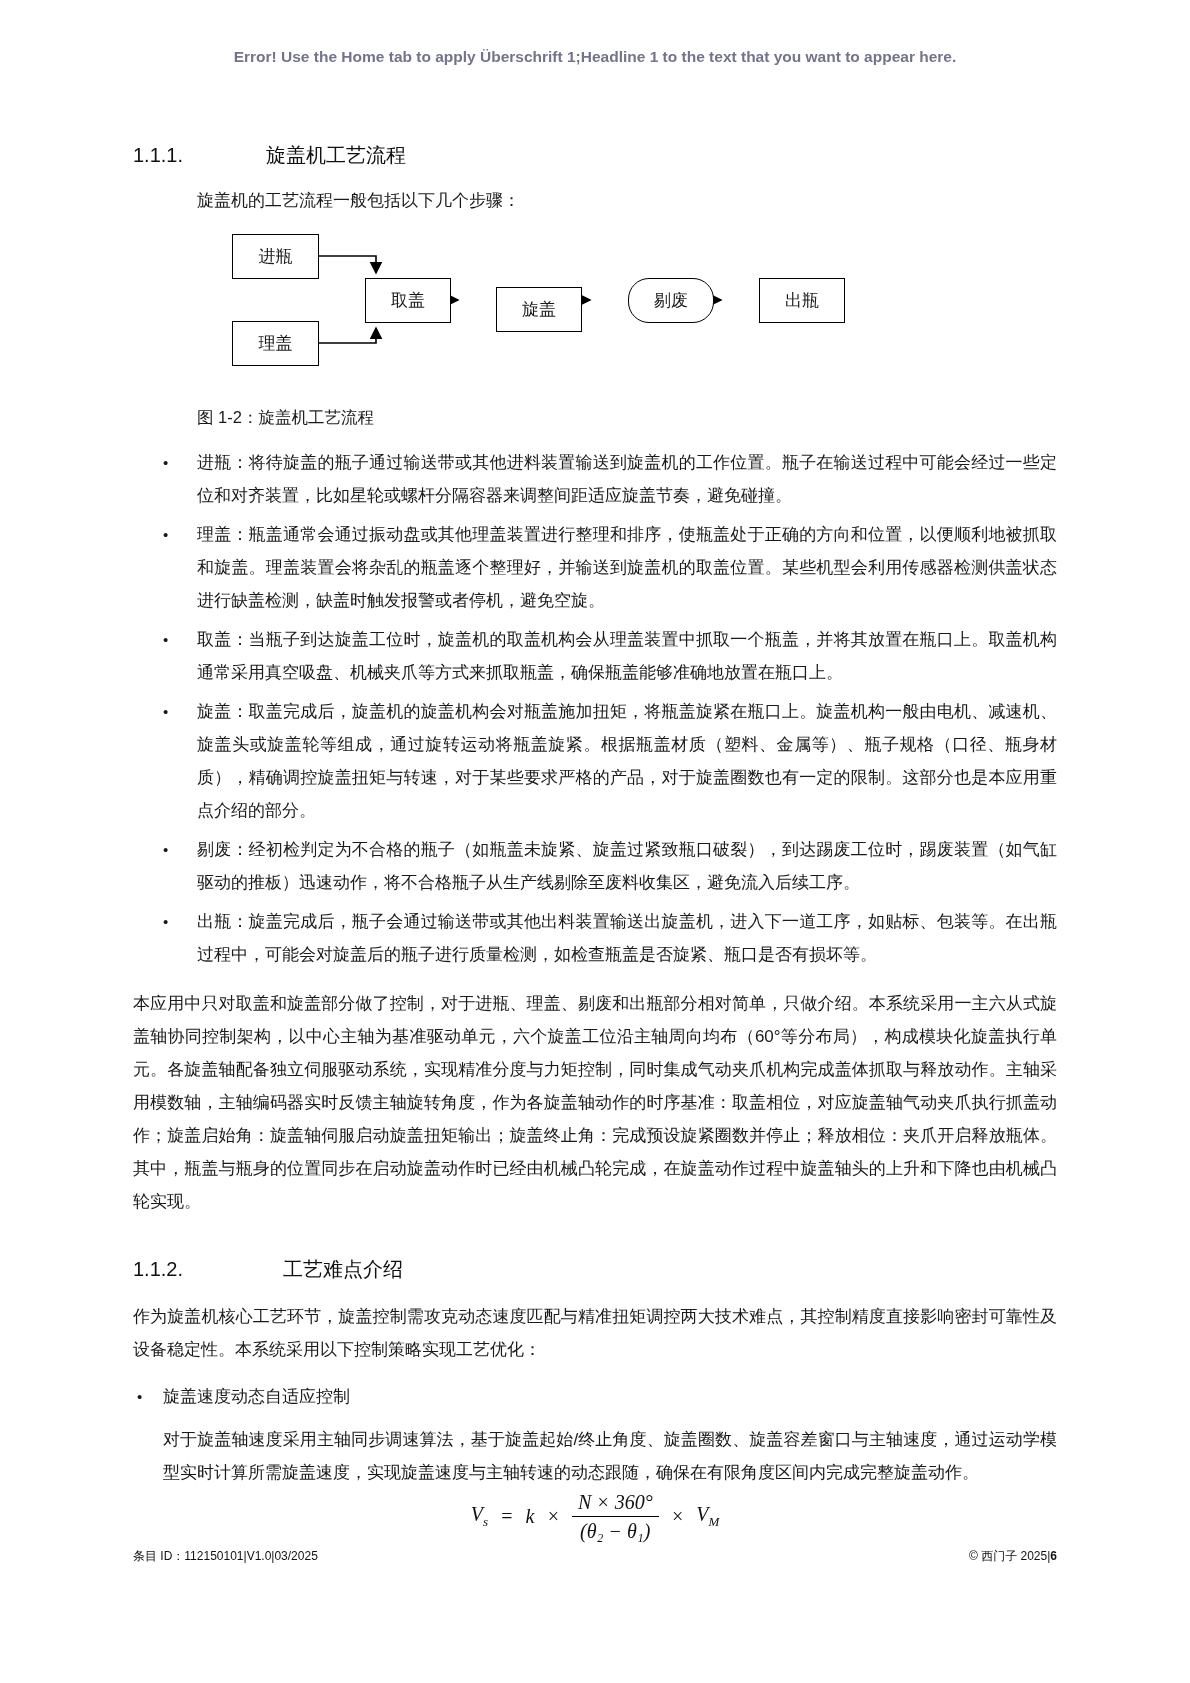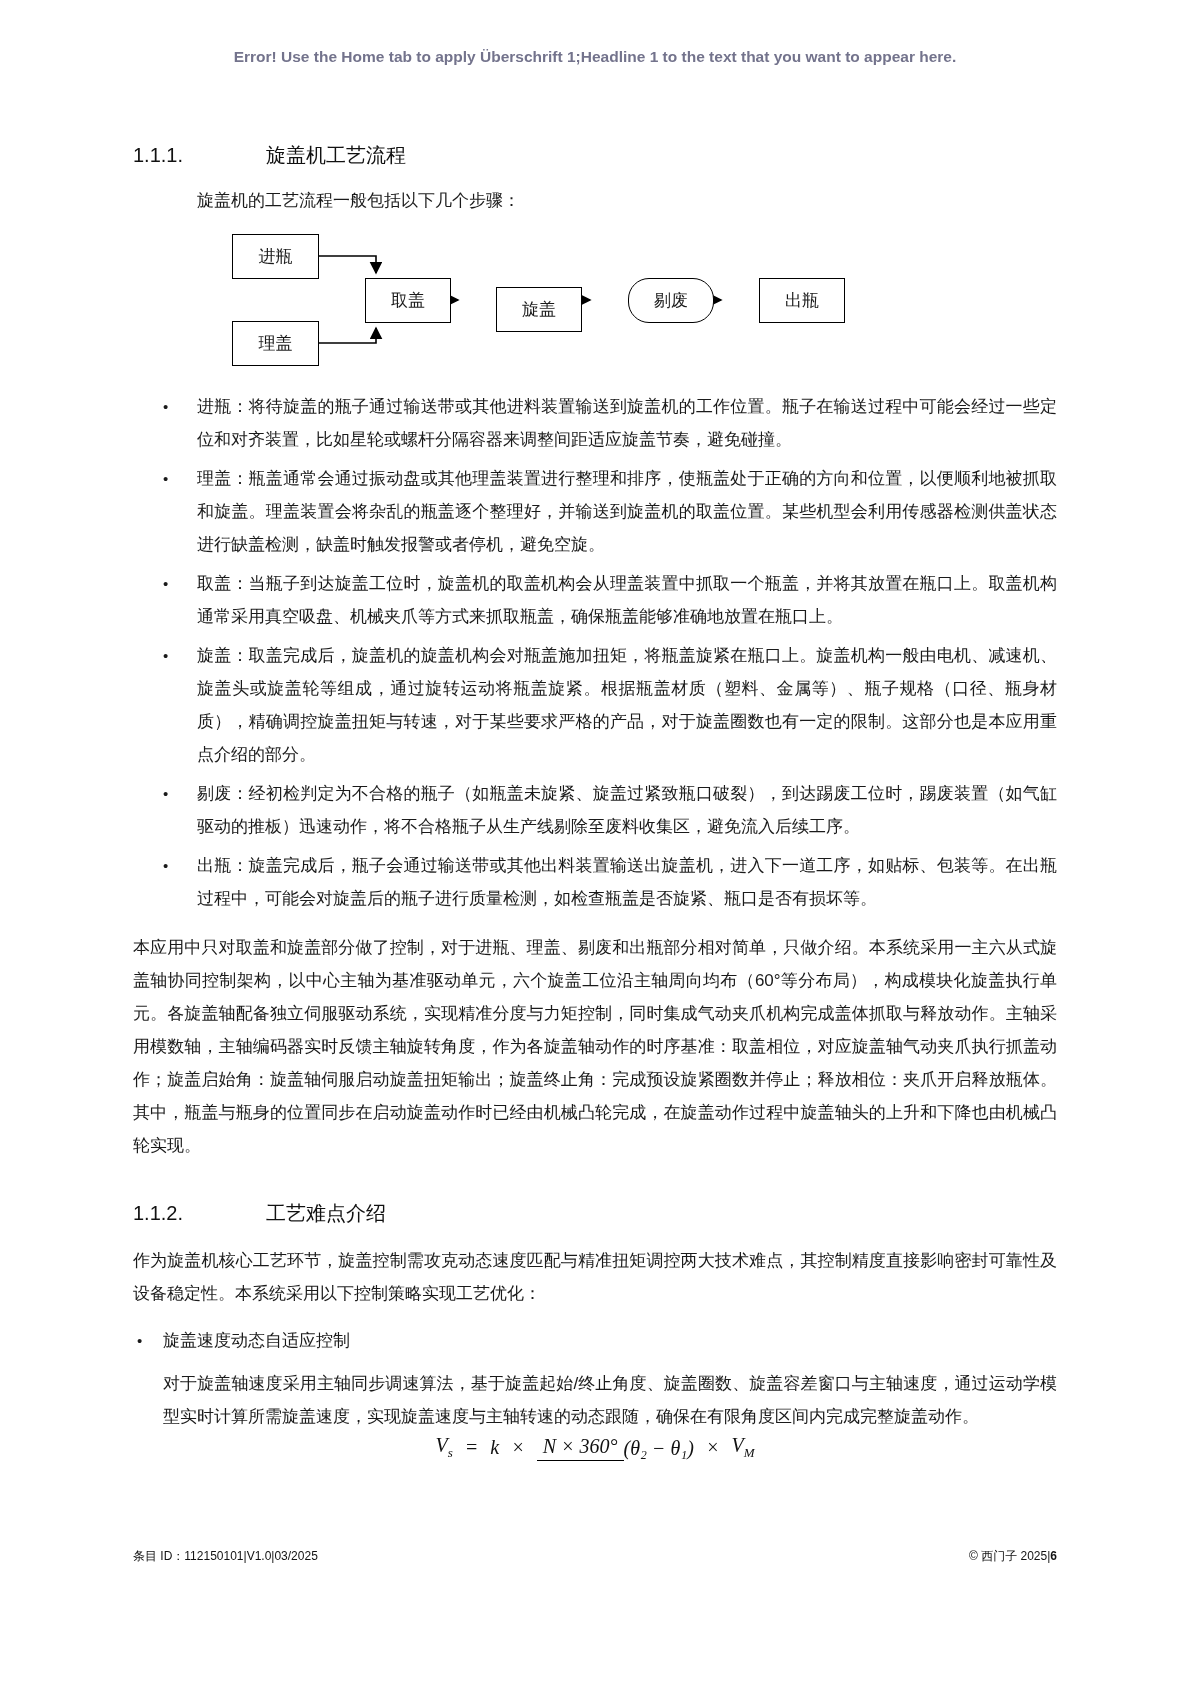--- a/index.html
+++ b/index.html
@@ -46,35 +46,35 @@
   
   .bullet-list { margin-top: 14px; }
   .bullet-item { display: flex; margin-top: 6px; padding-left: 30px; }
   .bullet-item:first-child { margin-top: 0; }
   .bullet-dot {
     width: 34px; flex-shrink: 0; font-size: 15px; line-height: 33px;
   }
   .bullet-text { flex: 1; text-align: justify; }
   .main-paragraph { margin-top: 16px; text-align: justify; }
   
-  .s2-heading { margin-top: 36px !important; }
+  .s2-heading { margin-top: 36px !important; gap: 17px; }
   .s2-paragraph { margin-top: 16px; text-align: justify; }
   .s2-bullet { display: flex; margin-top: 14px; padding-left: 4px; }
   .s2-bullet .bullet-dot { width: 26px; }
   .sub-paragraph { margin: 10px 0 0 30px; text-align: justify; }
   
   .formula {
     display: flex; align-items: center; justify-content: center;
     gap: 12px;
     font-family: "Liberation Serif", serif;
     font-style: italic;
     font-size: 20px; color: #111;
   }
   .formula sub { font-size: 13px; font-style: italic; }
-  .fraction { display: inline-flex; flex-direction: row; align-items: center; line-height: 26px; }
+  .fraction { display: inline-flex; flex-direction: column; align-items: center; line-height: 26px; }
   .numerator { border-bottom: 1.6px solid #000; padding: 0 6px 1px; }
   .denominator { padding-top: 1px; }
   
   .doc-footer {
     position: absolute; top: 1548px; left: 133px; right: 133px;
     display: flex; justify-content: space-between;
     font-size: 12px; color: #111;
   }
   .page-number { font-weight: 700; }
 </style>
@@ -106,20 +106,21 @@
       <line x1="485" y1="69" x2="524" y2="69" stroke="#000" stroke-width="1.6" marker-end="url(#arrow)"></line>
     </svg>
     <div class="fc-box" style="left:3px;  top:3px;  width:87px; height:45px;">进瓶</div>
     <div class="fc-box" style="left:3px;  top:90px; width:87px; height:45px;">理盖</div>
     <div class="fc-box" style="left:136px;top:47px; width:86px; height:45px;">取盖</div>
     <div class="fc-box" style="left:267px;top:56px; width:86px; height:45px;">旋盖</div>
     <div class="fc-box" style="left:399px;top:47px; width:86px; height:45px;border-radius:21px;">剔废</div>
     <div class="fc-box" style="left:530px;top:47px; width:86px; height:45px;">出瓶</div>
   </div>
 
+  <div class="fig-caption">图 1-2：旋盖机工艺流程</div>
 
   <div class="bullet-list body-text">
     <div class="bullet-item">
       <span class="bullet-dot">•</span>
       <span class="bullet-text">进瓶：将待旋盖的瓶子通过输送带或其他进料装置输送到旋盖机的工作位置。瓶子在输送过程中可能会经过一些定位和对齐装置，比如星轮或螺杆分隔容器来调整间距适应旋盖节奏，避免碰撞。</span>
     </div>
     <div class="bullet-item">
       <span class="bullet-dot">•</span>
       <span class="bullet-text">理盖：瓶盖通常会通过振动盘或其他理盖装置进行整理和排序，使瓶盖处于正确的方向和位置，以便顺利地被抓取和旋盖。理盖装置会将杂乱的瓶盖逐个整理好，并输送到旋盖机的取盖位置。某些机型会利用传感器检测供盖状态进行缺盖检测，缺盖时触发报警或者停机，避免空旋。</span>
     </div>

